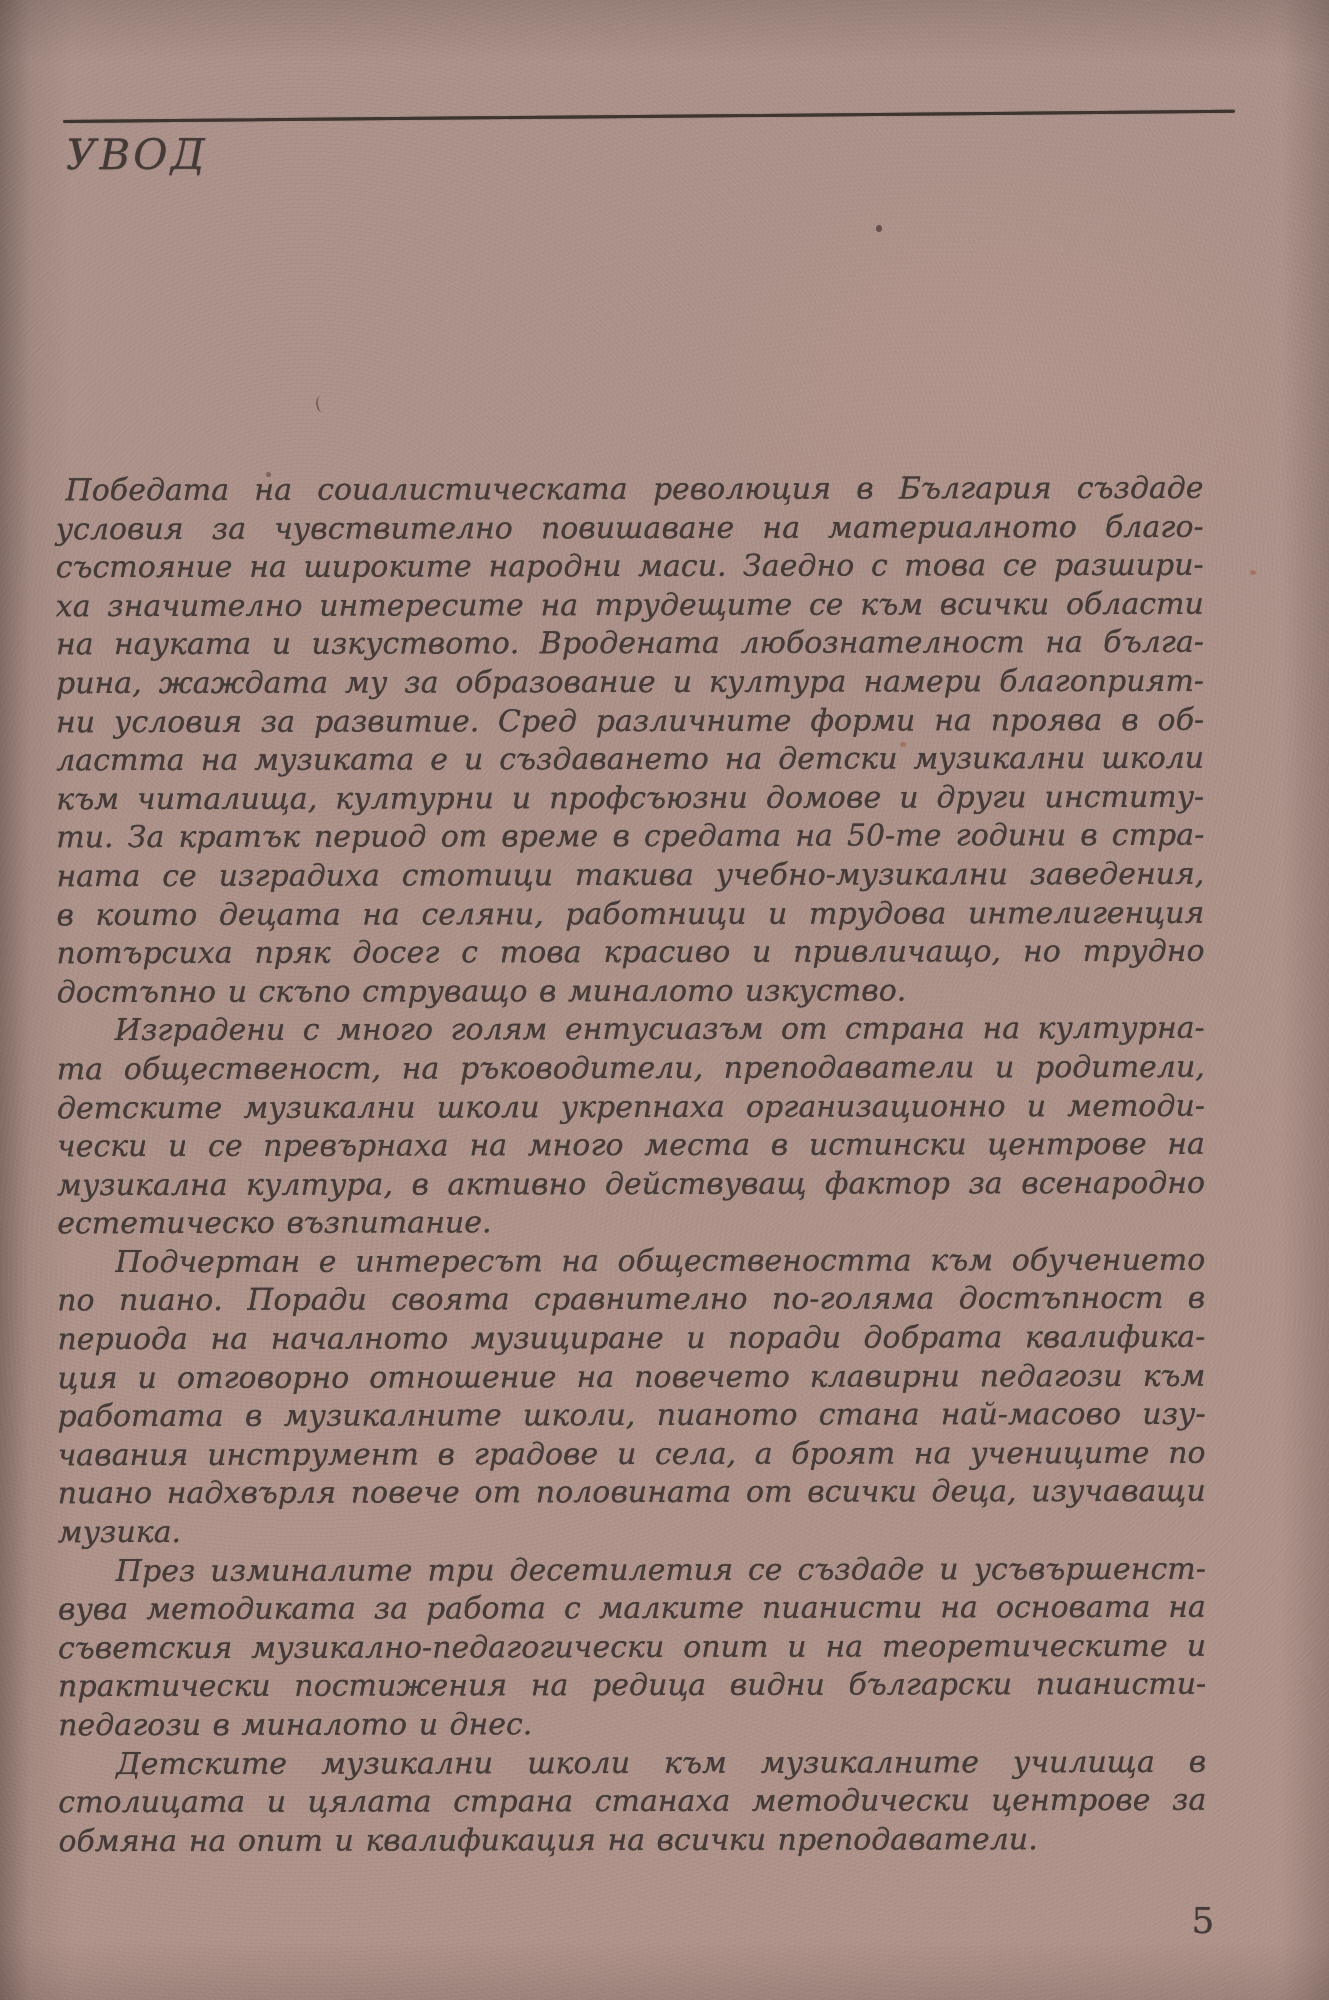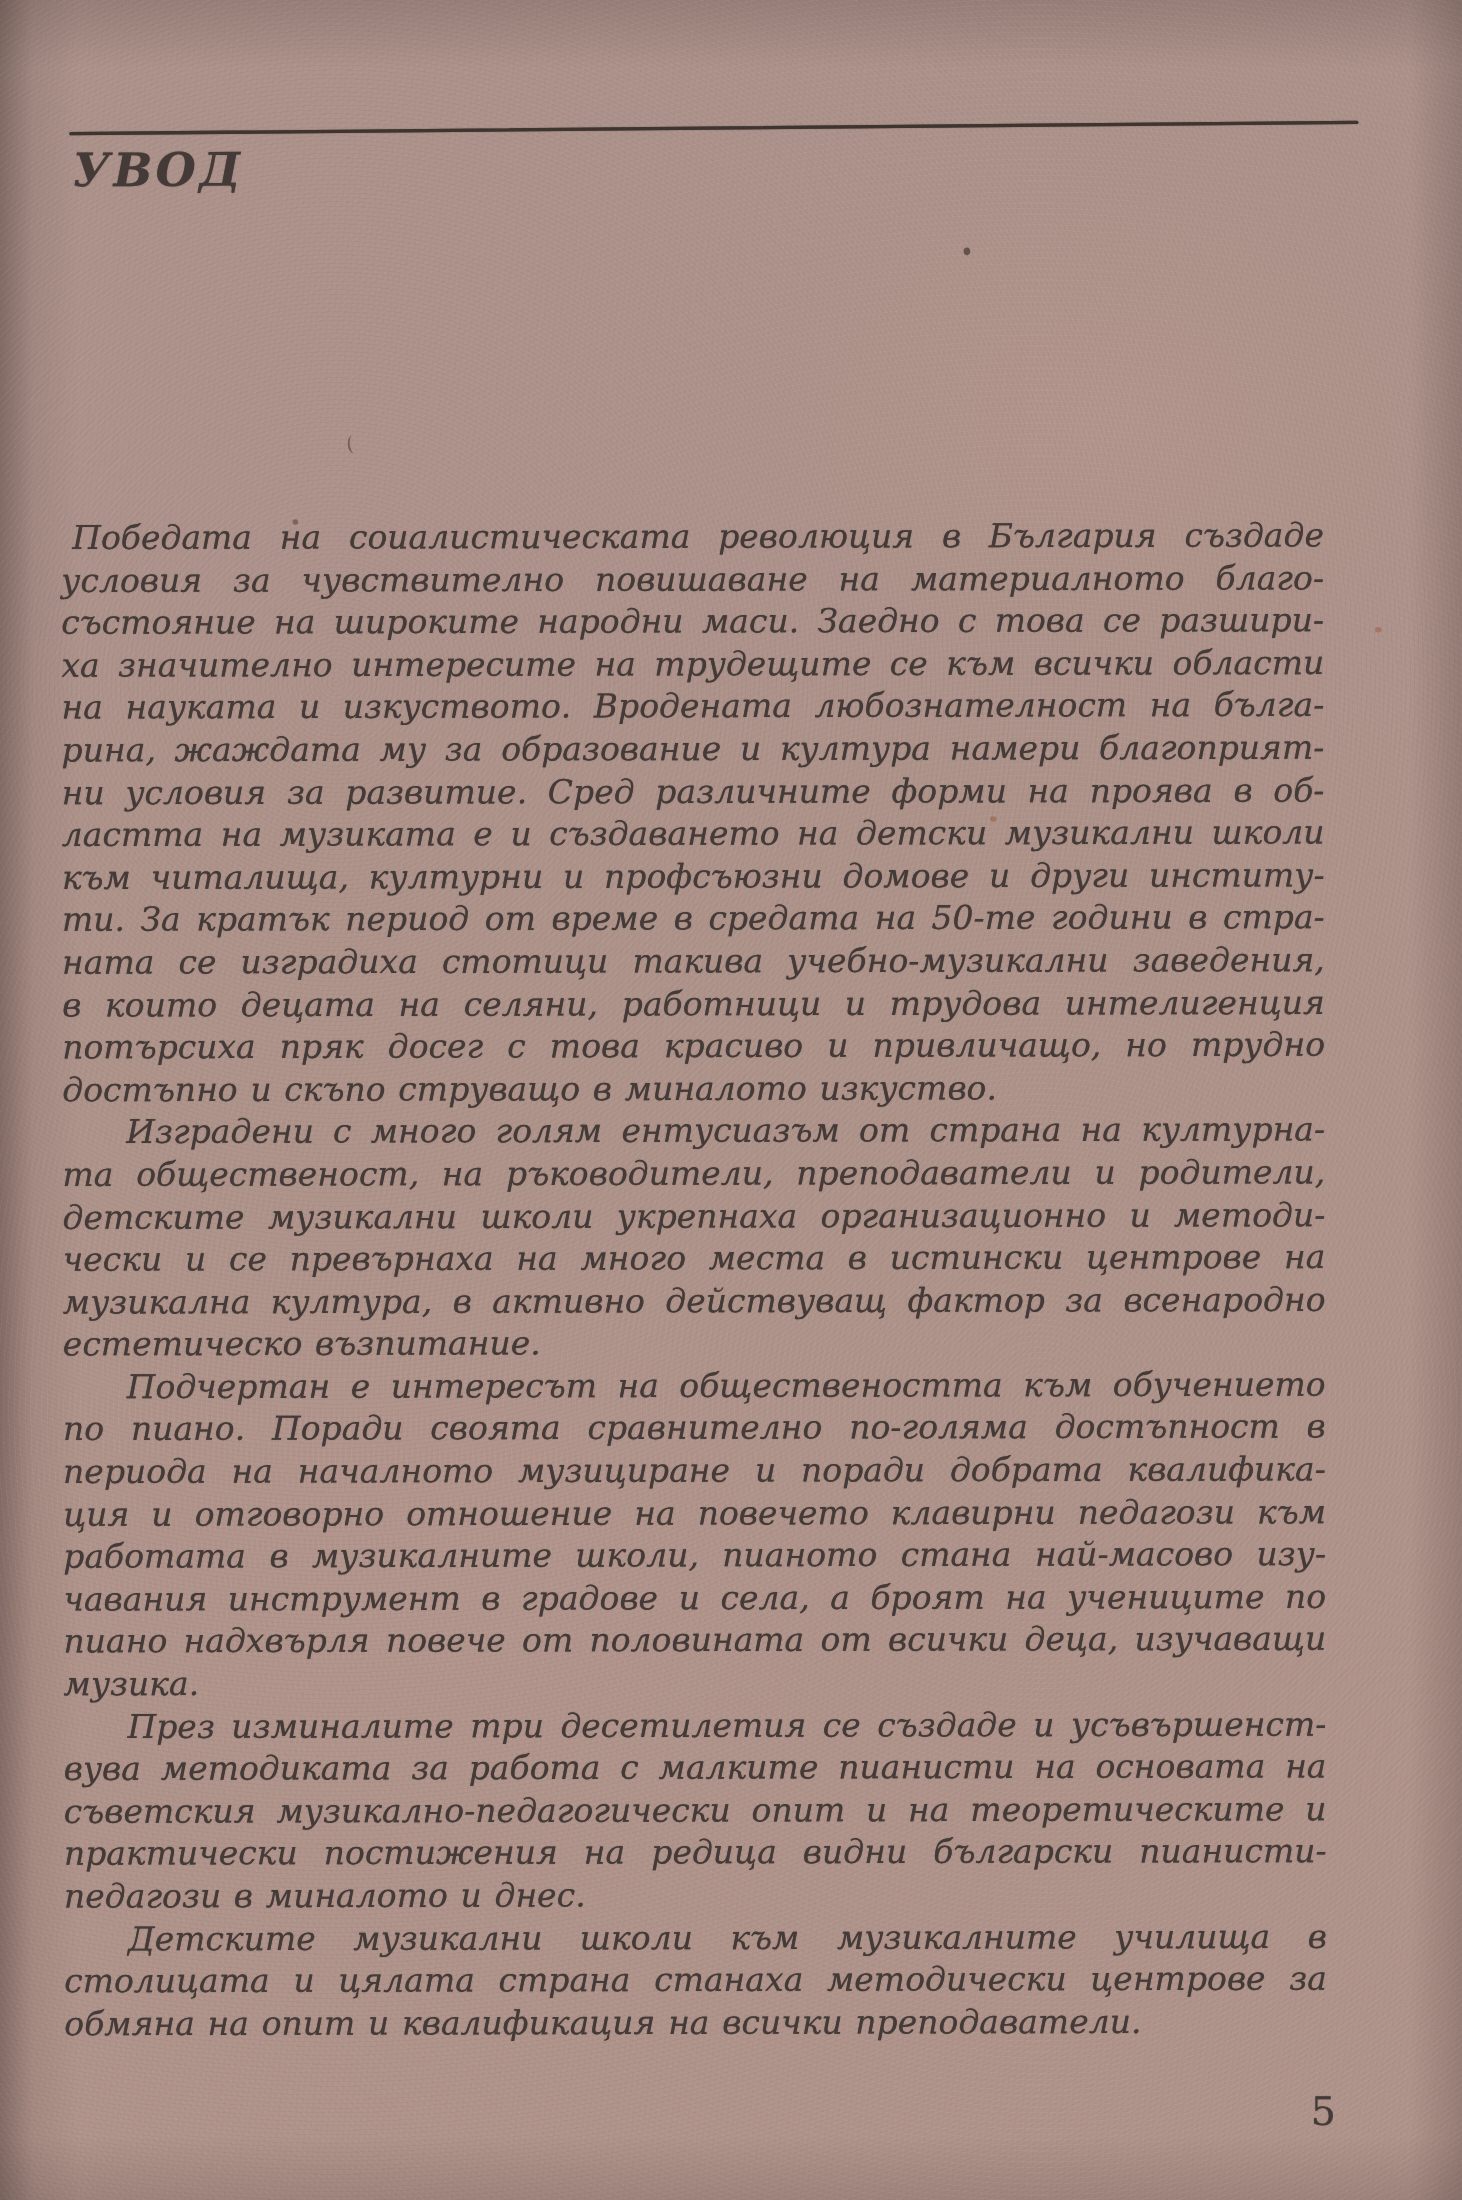--- a/index.html
+++ b/index.html
@@ -55,21 +55,20 @@
   .heading {
     position: absolute;
     left: 66px;
     top: 130px;
     font-style: italic;
     font-size: 42px;
     letter-spacing: 3px;
     color: var(--ink, #443a38);
     text-shadow: 0 0 1px rgba(62,50,48,0.65);
     transform: rotate(-0.3deg);
-    font-weight: bold;
   }
 
   
   .text-block {
     position: absolute;
     left: 57px;
     top: 470px;
     width: 1148px;
     font-style: italic;
     font-size: 30px;

